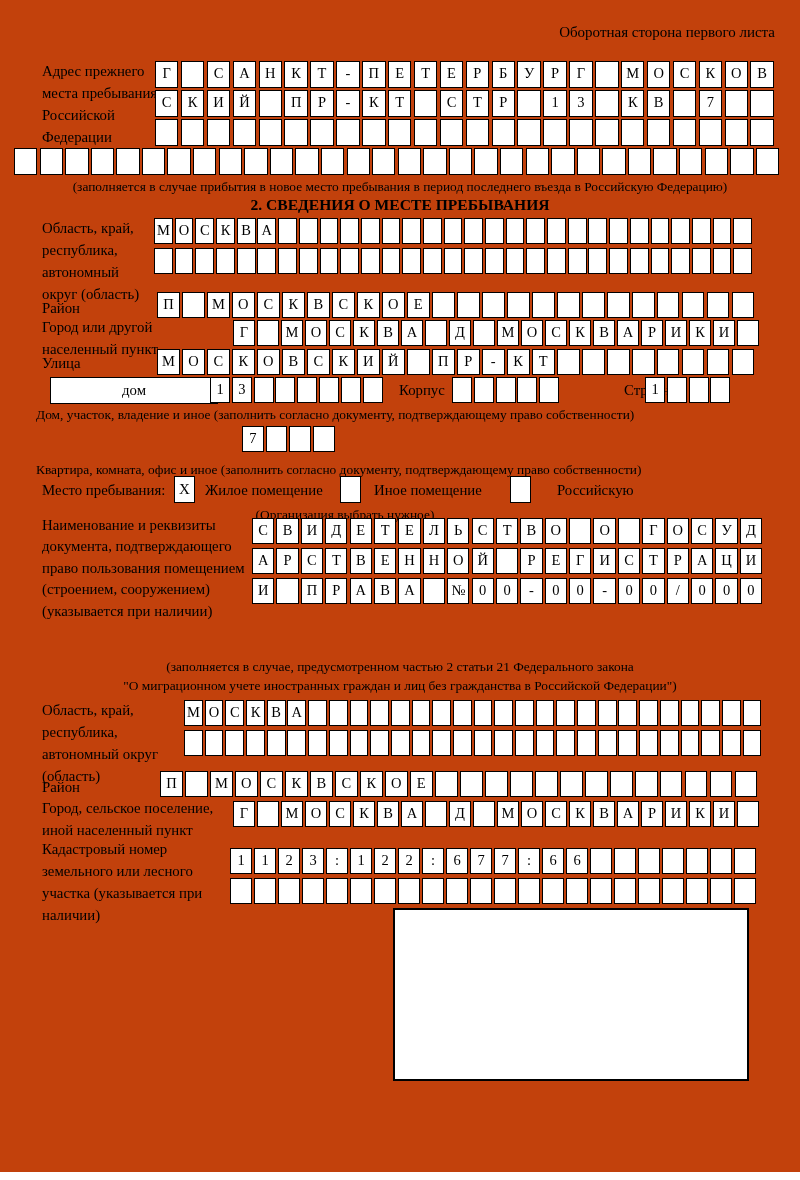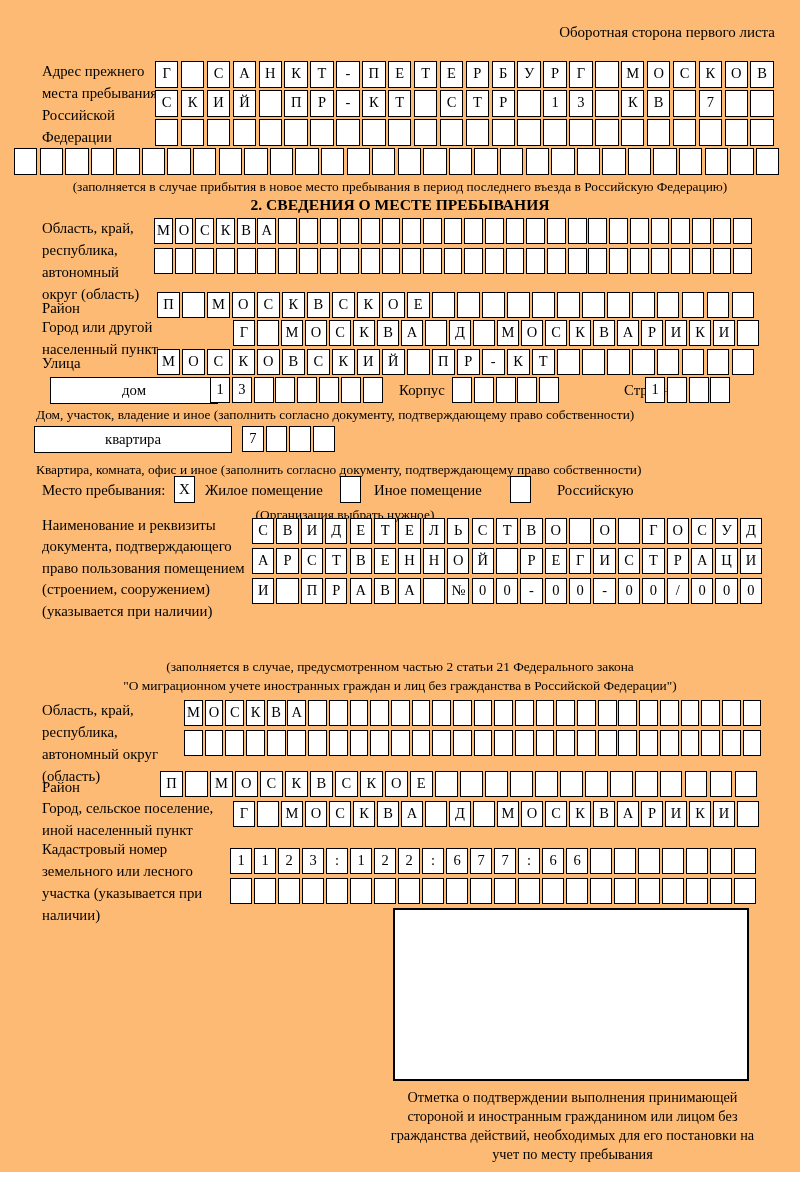--- a/index.html
+++ b/index.html
@@ -1,17 +1,17 @@
 <!DOCTYPE html>
 <html><head>
 <meta charset="utf-8">
 <style>
   html,body{margin:0;padding:0;background:#fff;}
   .sheet{
-    position:relative;width:800px;height:1172px;background:#fdba74;color:#000;
+    position:relative;width:800px;height:1172px;background:#c2410c;color:#000;
     font-family:"Liberation Serif","DejaVu Serif",serif;overflow:hidden;
   }
   .abs{position:absolute;}
   .lbl{font-size:14.8px;line-height:22px;color:#000;}
   .cap{font-size:13.4px;line-height:17px;color:#000;}
   .center{text-align:center;}
   .bold{font-weight:bold;}
   .grid{position:absolute;display:flex;}
   .cbox{
     box-sizing:border-box;flex:none;border:1.7px solid #000;height:26px;
@@ -327,21 +327,20 @@
     </div>
   <div class="abs lbl" style="left:592px;top:379px;margin-left:32px;">Строение</div>
   <div class="grid g-sm" style="left:645px;top:377px;">
       <span class="cbox">1</span>
       <span class="cbox"></span>
       <span class="cbox"></span>
       <span class="cbox"></span>
     </div>
   <div class="abs cap" style="left:36px;top:406px;width:740px;">Дом, участок, владение и иное (заполнить согласно документу, подтверждающему право собственности)</div>
 
-  <div class="abs field-rect" style="left:34px;top:426px;width:198px;">квартира</div>
   <div class="grid g-kv" style="left:242px;top:426px;">
       <span class="cbox">7</span>
       <span class="cbox"></span>
       <span class="cbox"></span>
       <span class="cbox"></span>
     </div>
   <div class="abs cap" style="left:36px;top:461px;width:740px;">Квартира, комната, офис и иное (заполнить согласно документу, подтверждающему право собственности)</div>
 
   <div class="abs lbl" style="left:42px;top:479px;">Место пребывания:</div>
   <div class="abs checkbox" style="left:174px;top:476px;">X</div>
@@ -586,15 +585,14 @@
       <span class="cbox"></span>
       <span class="cbox"></span>
       <span class="cbox"></span>
       <span class="cbox"></span>
       <span class="cbox"></span>
       <span class="cbox"></span>
       <span class="cbox"></span>
     </div>
 
   <div class="abs bigbox" style="left:393px;top:908px;width:356px;height:173px;"></div>
-  <div class="abs center" style="left:385px;top:1088px;width:375px;font-size:14.3px;line-height:19px;">Отметка о подтверждении выполнения принимающей стороной и иностранным гражданином или лицом без гражданства действий, необходимых для его постановки на учет по месту пребывания</div>
 
 </div>
 
 </body></html>

